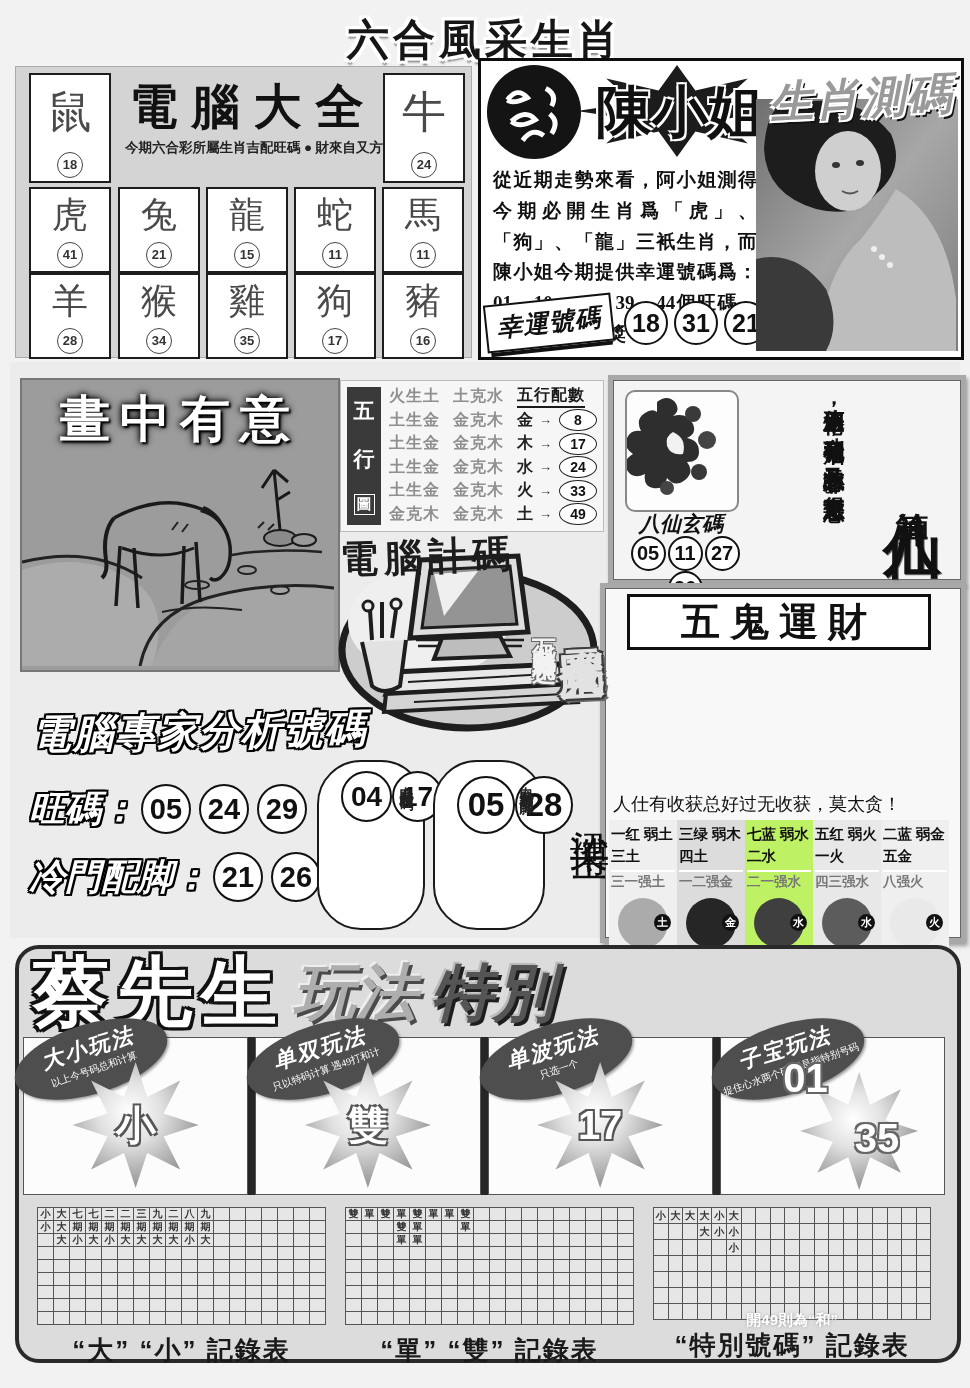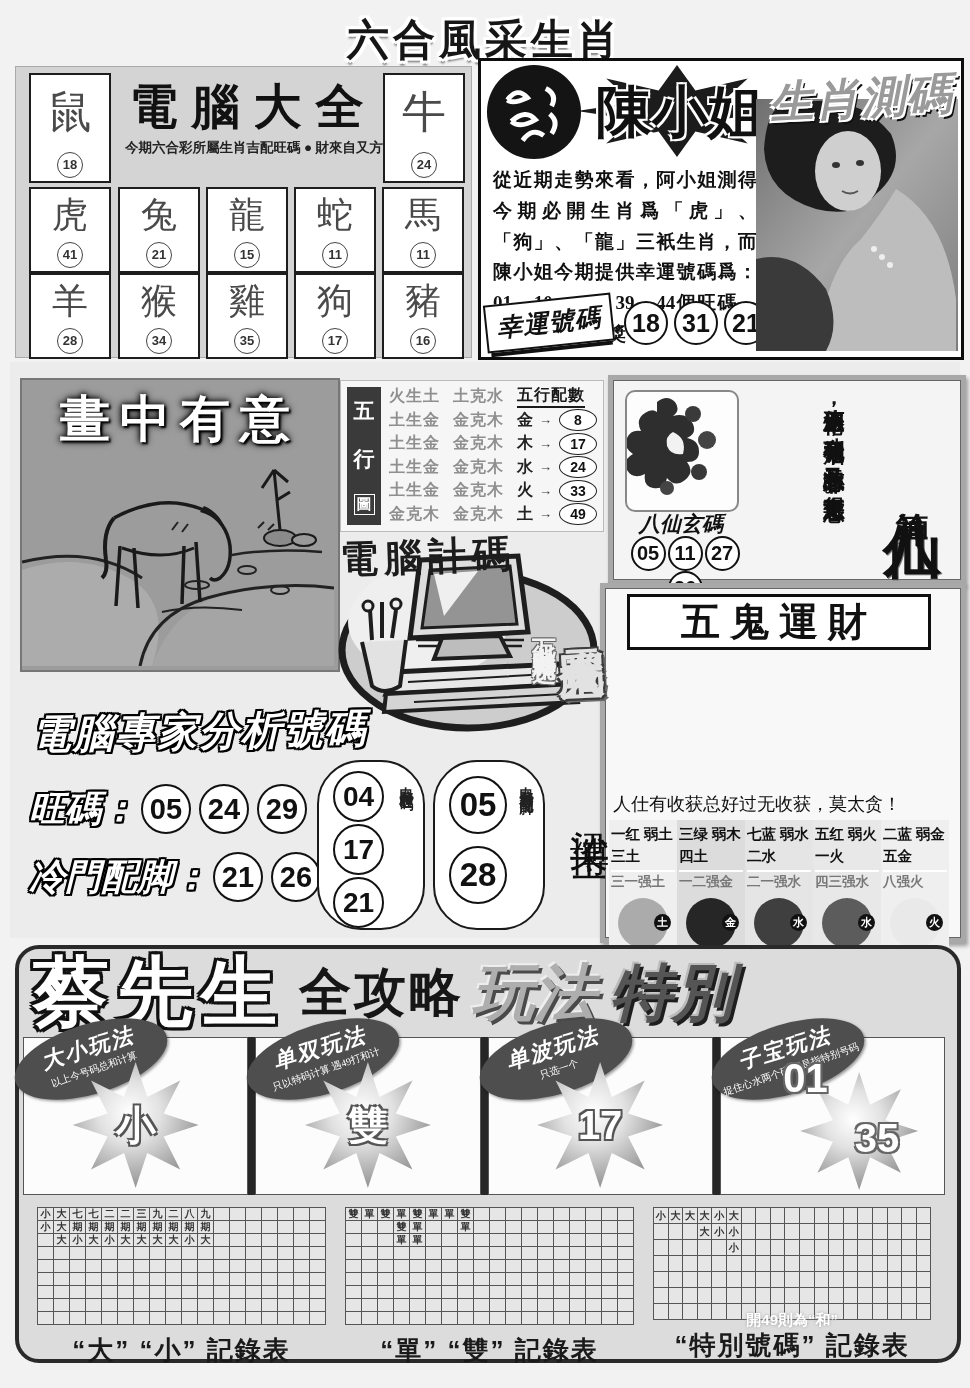--- a/index.html
+++ b/index.html
@@ -67,21 +67,21 @@
   .hollow{color:#fff;text-shadow:-2px -2px 0 #000,2px -2px 0 #000,-2px 2px 0 #000,2px 2px 0 #000,0 -2px 0 #000,0 2px 0 #000,-2px 0 0 #000,2px 0 0 #000;}
   #an-title{position:absolute;left:6px;top:4px;font-size:40px;font-weight:900;font-style:italic;letter-spacing:2px;transform:rotate(-1deg);}
   #an-line1{position:absolute;left:4px;top:84px;}
   #an-line2{position:absolute;left:4px;top:152px;}
   .an-label{font-size:36px;font-weight:900;font-style:italic;vertical-align:middle;}
   .an-c{display:inline-flex;width:46px;height:46px;border:2.5px solid #111;border-radius:50%;margin:0 4px;background:#fff;vertical-align:middle;
      align-items:center;justify-content:center;font:bold 29px "Liberation Sans",sans-serif;}
   .pill{position:absolute;top:60px;height:166px;background:#fff;border:2.5px solid #1a1a1a;border-radius:44px;}
   #pill1{left:292px;width:104px;}
   #pill2{left:408px;width:108px;}
-  .pill-nums{position:absolute;left:14px;top:8px;display:flex;flex-direction:column;}
+  .pill-nums{position:absolute;left:22px;top:8px;display:flex;flex-direction:row;}
   .pill-c{width:47px;height:47px;border:2px solid #111;border-radius:50%;background:#fff;display:flex;align-items:center;justify-content:center;
      font:bold 28px "Liberation Sans",sans-serif;margin:1px 0;}
   .pill-c.big{width:54px;height:54px;font-size:33px;margin:6px 0;}
   .pill-label{position:absolute;right:8px;top:14px;writing-mode:vertical-rl;font-size:14px;font-weight:bold;color:#222;letter-spacing:2px;}
   
   #baxian-panel{position:absolute;left:608px;top:375px;width:348px;height:200px;background:#f4f4f4;
      border:5px solid #a8a8a8;box-shadow:inset 0 0 0 1px #666,2px 3px 4px rgba(0,0,0,.35);}
   #bx-img{position:absolute;left:12px;top:10px;width:110px;height:118px;background:#fdfdfd;border:2px solid #888;border-radius:10px;}
   #bx-caption{position:absolute;left:8px;top:130px;width:120px;text-align:center;font-size:21px;font-weight:bold;font-style:italic;}
   #bx-nums{position:absolute;left:4px;top:156px;width:136px;text-align:center;}
@@ -392,21 +392,21 @@
           </div>
         </div>
         <div class="wgcol" style="background: rgb(220, 220, 220);">
           <div class="l1">三绿 弱木</div>
           <div class="l2">四土</div>
           <div class="l3">一二强金</div>
           <div class="wgcircle" style="background: rgb(38, 38, 38);">
             <span class="wgbadge">金</span>
           </div>
         </div>
-        <div class="wgcol" style="background: #e5e5e5;">
+        <div class="wgcol" style="background: #bef264;">
           <div class="l1">七蓝 弱水</div>
           <div class="l2">二水</div>
           <div class="l3">二一强水</div>
           <div class="wgcircle" style="background: rgb(63, 63, 63);">
             <span class="wgbadge">水</span>
           </div>
         </div>
         <div class="wgcol" style="background: rgb(232, 232, 232);">
           <div class="l1">五红 弱火</div>
           <div class="l2">一火</div>
@@ -422,21 +422,20 @@
           <div class="wgcircle" style="background: rgb(233, 233, 233);">
             <span class="wgbadge">火</span>
           </div>
         </div>
       </div>
   </div>
 
   <div id="bottom-frame">
     <div id="bt-titles">
       <span id="bt1">蔡先生</span>
-      <span id="bt2">全攻略</span>
       <span id="bt3b">玩法</span>
       <span id="bt3a">特別</span>
     </div>
     <div id="play-panels">
         <div class="playbox">
           <div class="pbadge">
             <div class="pbadge-t">大小玩法</div>
             <div class="pbadge-s">以上今号码总和计算</div>
           </div>
           <div class="star8">

